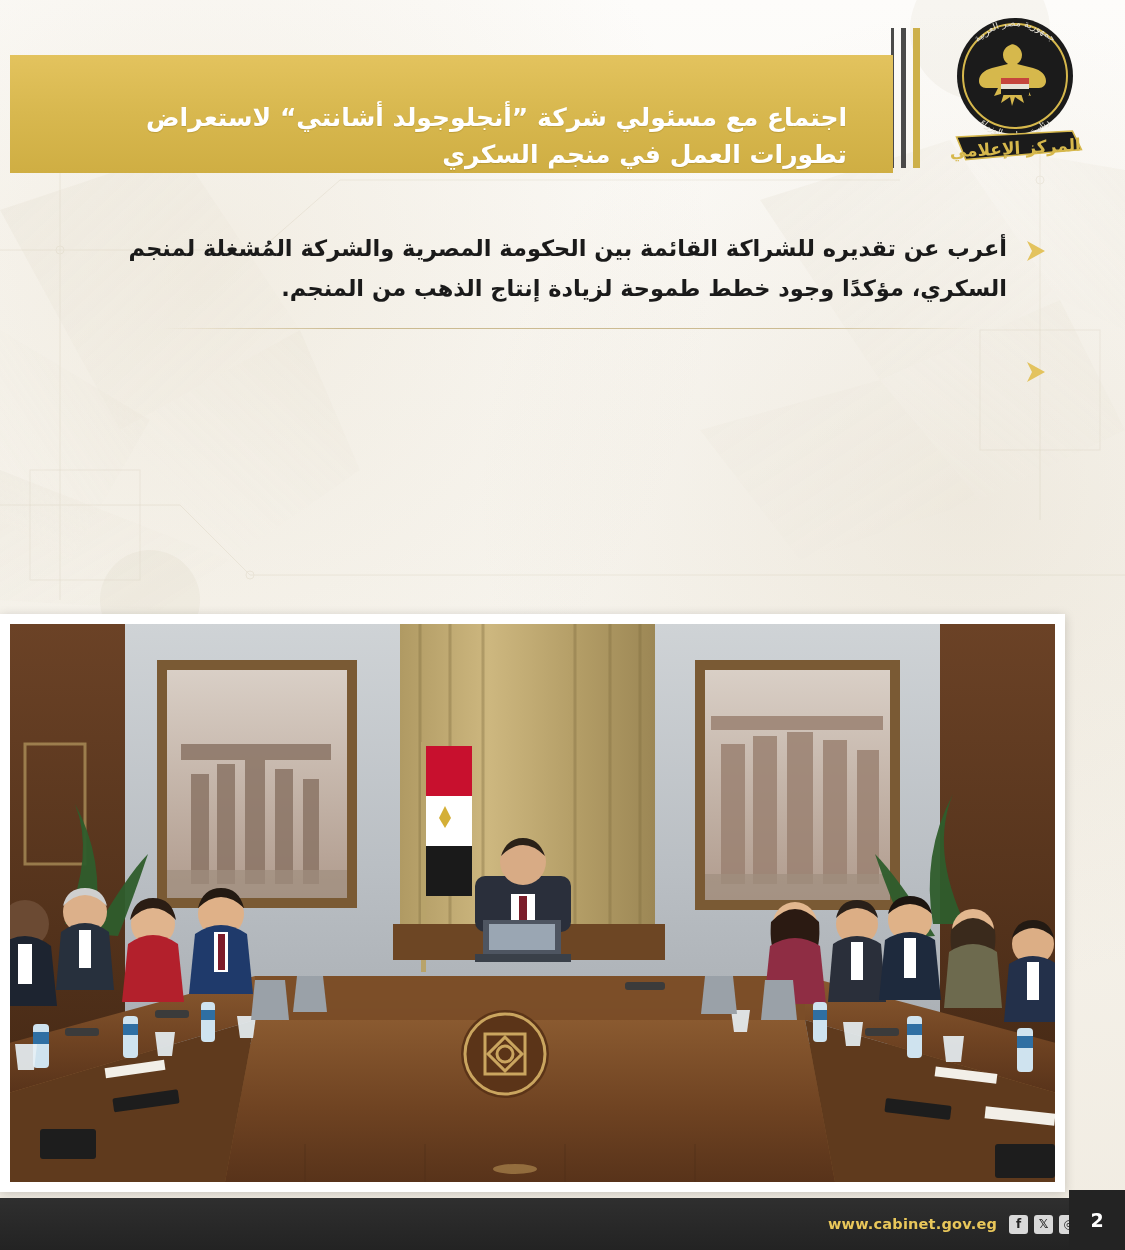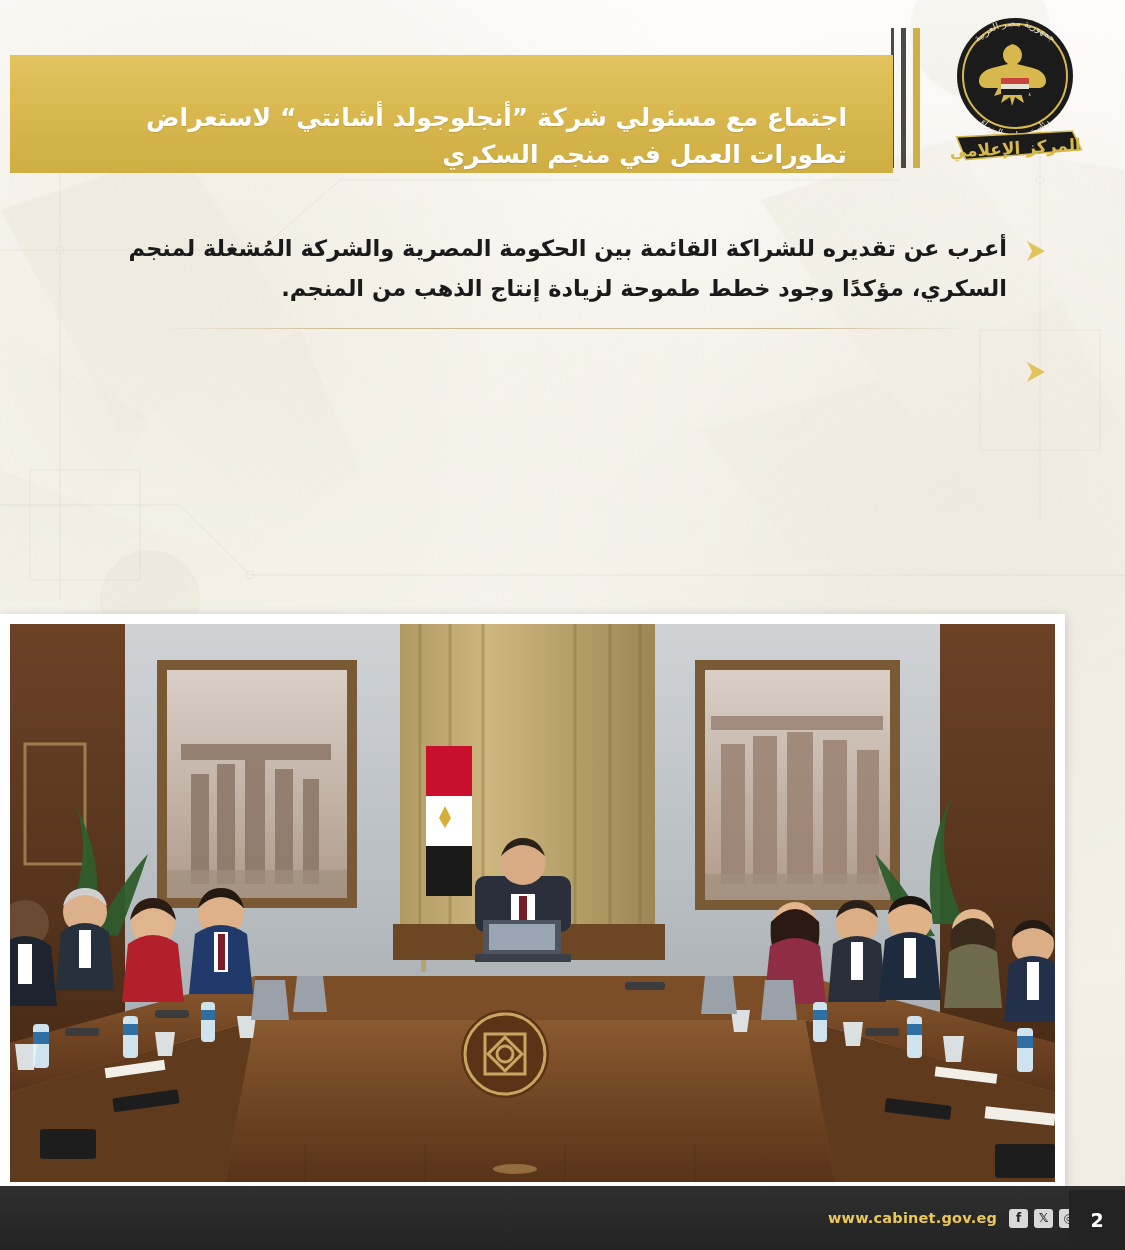--- a/index.html
+++ b/index.html
@@ -130,21 +130,21 @@
     height: 100%;
     overflow: hidden;
     background: #2b1d12;
   }
   .photo svg { display: block; width: 100%; height: 100%; }
 
   
   .footer {
     position: absolute;
     left: 0; right: 0; bottom: 0;
-    height: 64px;
+    height: 52px;
     background: linear-gradient(180deg, #2f2f2f 0%, #232323 100%);
     display: flex;
     align-items: center;
     flex-direction: row-reverse;
     justify-content: space-between;
     padding: 0 22px;
   }
   .footer-left {
     display: flex;
     align-items: center;

